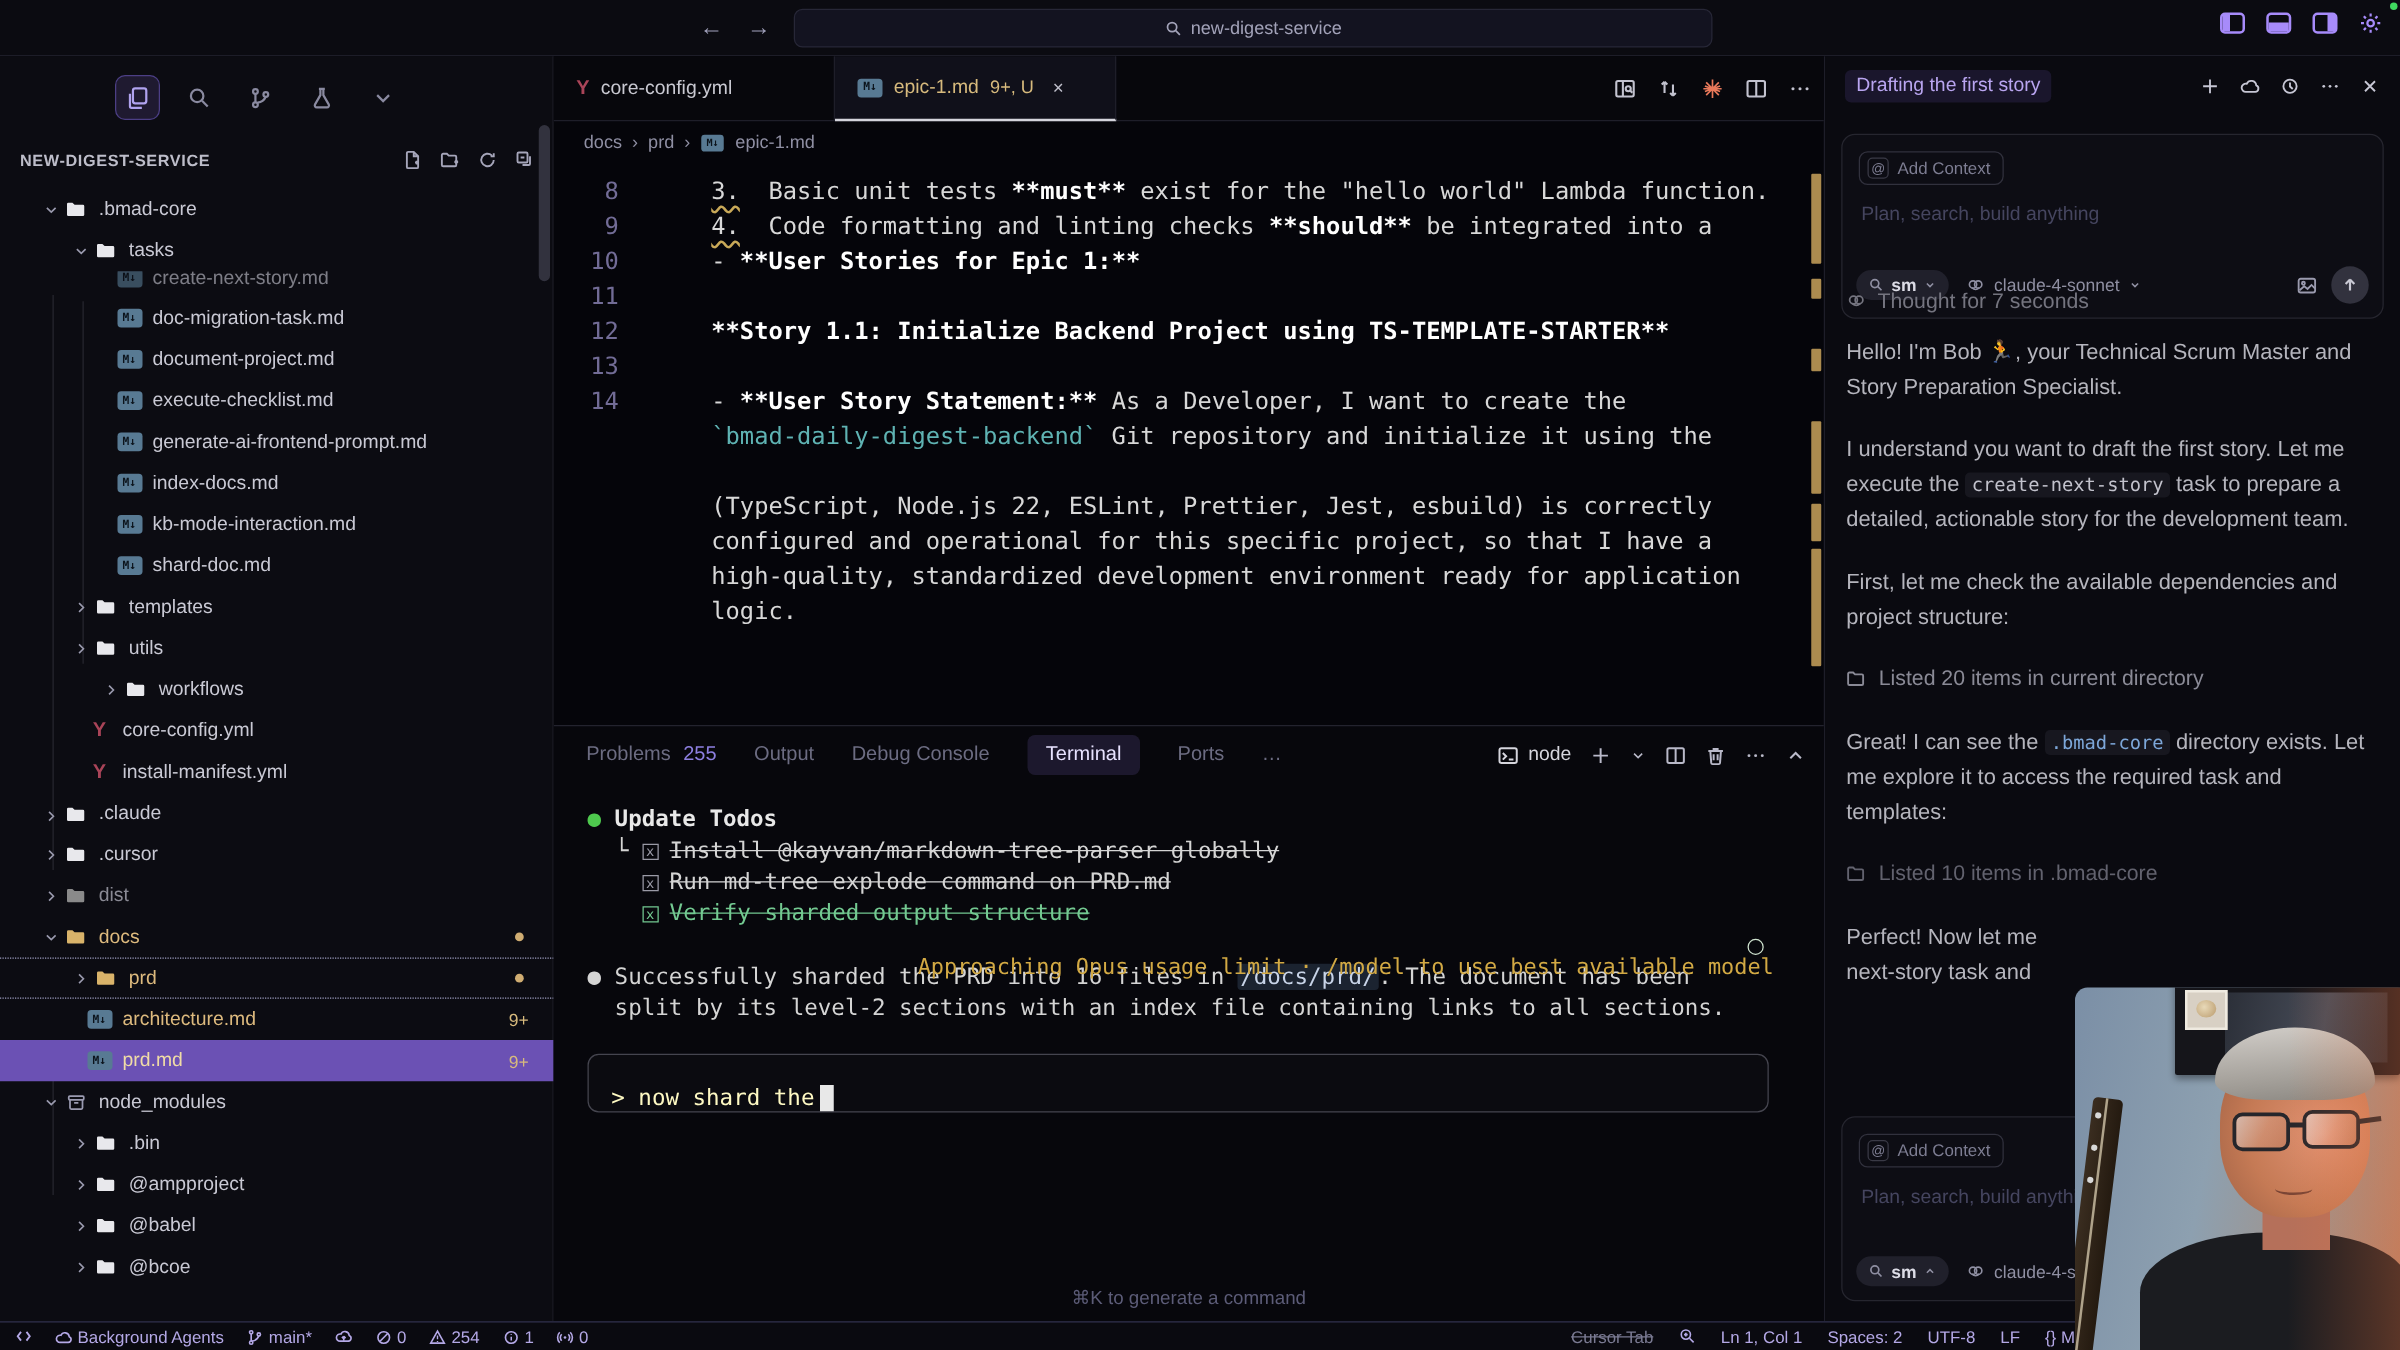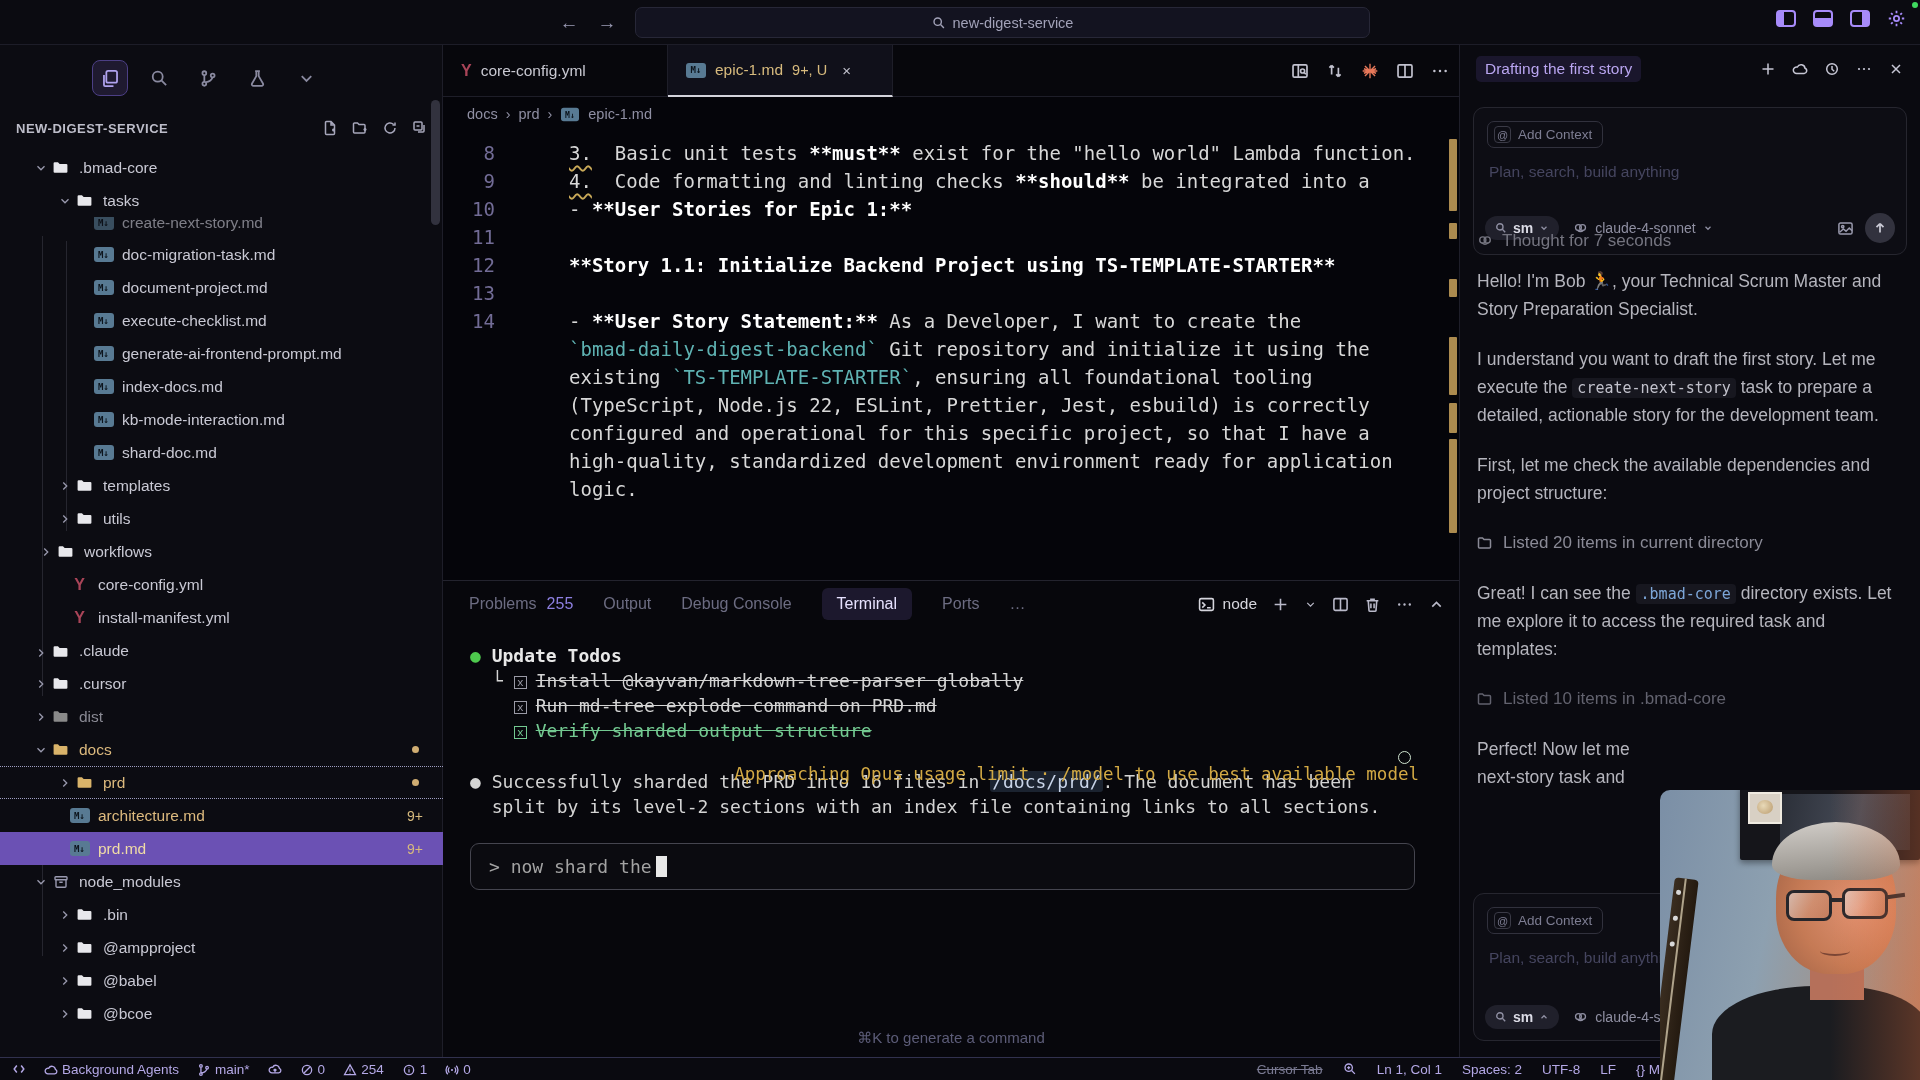--- a/index.html
+++ b/index.html
@@ -90,22 +90,22 @@
   #term { position:absolute; left:27px; top:62px; width:960px; font:18px/25px "DejaVu Sans Mono",monospace; color:#d4d4d4; }
   .tline { white-space:pre; }
   .green { color:#73c991; }
   .bullet-green { color:#4ec94e; }
   .strike { text-decoration:line-through; }
   .cb { display:inline-block; width:13px; height:13px; border:1.5px solid #9a9aa6; color:#9a9aa6;
     font:11px/11px "DejaVu Sans Mono",monospace; text-align:center; vertical-align:1px; margin-right:9px; }
   .cb.green { border-color:#73c991; color:#73c991; }
   .path-chip { background:#1b2330; color:#c8d4e8; border-radius:3px; padding:0 2px; }
   #term-input { position:absolute; left:27px; top:262px; width:945px; height:47px; border:1px solid #45454f;
-    border-radius:9px; background:#0b0b10; display:flex; align-items:center; padding-left:18px;
-    font:18px "DejaVu Sans Mono",monospace; color:#a3a3a3; }
+    border-radius:9px; background:#0b0b10; display:flex; align-items:flex-end; padding-left:18px;
+    font:18px "DejaVu Sans Mono",monospace; color:#fef9c3; }
   .blockcursor { display:inline-block; width:11px; height:21px; background:#e8e8e8; margin-left:4px; vertical-align:-3px; }
   #spinner { position:absolute; right:48px; top:170px; width:13px; height:13px; border:1.5px solid #cfe3cf; border-radius:50%; }
   #usage-warning { position:absolute; right:40px; top:183px; font:17.5px "DejaVu Sans Mono",monospace; color:#d2a944; }
   #cmdk-hint { position:absolute; left:0; right:0; bottom:10px; text-align:center; font-size:15px; color:#5c5c78; }
 
   
   #chat { left:1460px; top:45px; width:460px; height:1012px; background:#0a0a10; }
   #chat-header { position:absolute; left:0; top:0; width:100%; height:48px; display:flex; align-items:center; padding:0 16px; }
   #chat-title { font-size:15.5px; color:#b9a5f0; background:rgba(130,100,220,.14); padding:4px 9px; border-radius:5px; }
   #chat-header-icons { margin-left:auto; display:flex; gap:16px; color:#c6c6d4; }
@@ -401,21 +401,21 @@
             </svg>
           </span>
           <span class="fico">
             <svg width="17" height="17" viewBox="0 0 16 16">
               <path d="M1.5 4 a1 1 0 0 1 1-1 h3.1 l1.6 1.6 h6.3 a1 1 0 0 1 1 1 V12 a1 1 0 0 1 -1 1 h-11 a1 1 0 0 1 -1-1 z" fill="#e8e8ec"></path>
             </svg>
           </span>
           <span>utils</span>
         </span>
       </div>
-      <div class="trow" style="padding-left: 37px;">
+      <div class="trow" style="padding-left: 80px;">
         <span style="display: flex; align-items: center; width: 100%;">
           <span class="ic chev">
             <svg width="14" height="14" viewBox="0 0 16 16" fill="none" stroke="currentColor" stroke-width="1.5">
               <path d="M6 4 l4 4 -4 4"></path>
             </svg>
           </span>
           <span class="fico">
             <svg width="17" height="17" viewBox="0 0 16 16">
               <path d="M1.5 4 a1 1 0 0 1 1-1 h3.1 l1.6 1.6 h6.3 a1 1 0 0 1 1 1 V12 a1 1 0 0 1 -1 1 h-11 a1 1 0 0 1 -1-1 z" fill="#e8e8ec"></path>
             </svg>
@@ -674,21 +674,21 @@
     </div>
   <div id="code">
       <div class="code-line"><span class="lnum">8</span><span class="ltext"><span class="seg-sq">3.</span><span class="seg-n">  Basic unit tests </span><span class="seg-b">**must**</span><span class="seg-n"> exist for the "hello world" Lambda function.</span></span></div>
       <div class="code-line"><span class="lnum">9</span><span class="ltext"><span class="seg-sq">4.</span><span class="seg-n">  Code formatting and linting checks </span><span class="seg-b">**should**</span><span class="seg-n"> be integrated into a</span></span></div>
       <div class="code-line"><span class="lnum">10</span><span class="ltext"><span class="seg-n">- </span><span class="seg-b">**User Stories for Epic 1:**</span></span></div>
       <div class="code-line"><span class="lnum">11</span><span class="ltext"></span></div>
       <div class="code-line"><span class="lnum">12</span><span class="ltext"><span class="seg-b">**Story 1.1: Initialize Backend Project using TS-TEMPLATE-STARTER**</span></span></div>
       <div class="code-line"><span class="lnum">13</span><span class="ltext"></span></div>
       <div class="code-line"><span class="lnum">14</span><span class="ltext"><span class="seg-n">- </span><span class="seg-b">**User Story Statement:**</span><span class="seg-n"> As a Developer, I want to create the</span></span></div>
       <div class="code-line"><span class="lnum"></span><span class="ltext"><span class="seg-code">`bmad-daily-digest-backend`</span><span class="seg-n"> Git repository and initialize it using the</span></span></div>
-      <div class="code-line"><span class="lnum"></span><span class="ltext"><span class="seg-n">existing </span><span class="seg-code">`TS-TEMPLATE-STARTER`</span><span class="seg-n">, ensuring all foundational tooling</span></span></div>
+      <div class="code-line"><span class="lnum"></span></div>
       <div class="code-line"><span class="lnum"></span><span class="ltext"><span class="seg-n">(TypeScript, Node.js 22, ESLint, Prettier, Jest, esbuild) is correctly</span></span></div>
       <div class="code-line"><span class="lnum"></span><span class="ltext"><span class="seg-n">configured and operational for this specific project, so that I have a</span></span></div>
       <div class="code-line"><span class="lnum"></span><span class="ltext"><span class="seg-n">high-quality, standardized development environment ready for application</span></span></div>
       <div class="code-line"><span class="lnum"></span><span class="ltext"><span class="seg-n">logic.</span></span></div>
     </div>
   <div id="ovr-marks">
       <div class="ovr" style="top: 6px; height: 72px;"></div>
       <div class="ovr" style="top: 90px; height: 16px;"></div>
       <div class="ovr" style="top: 146px; height: 18px;"></div>
       <div class="ovr" style="top: 204px; height: 58px;"></div>

